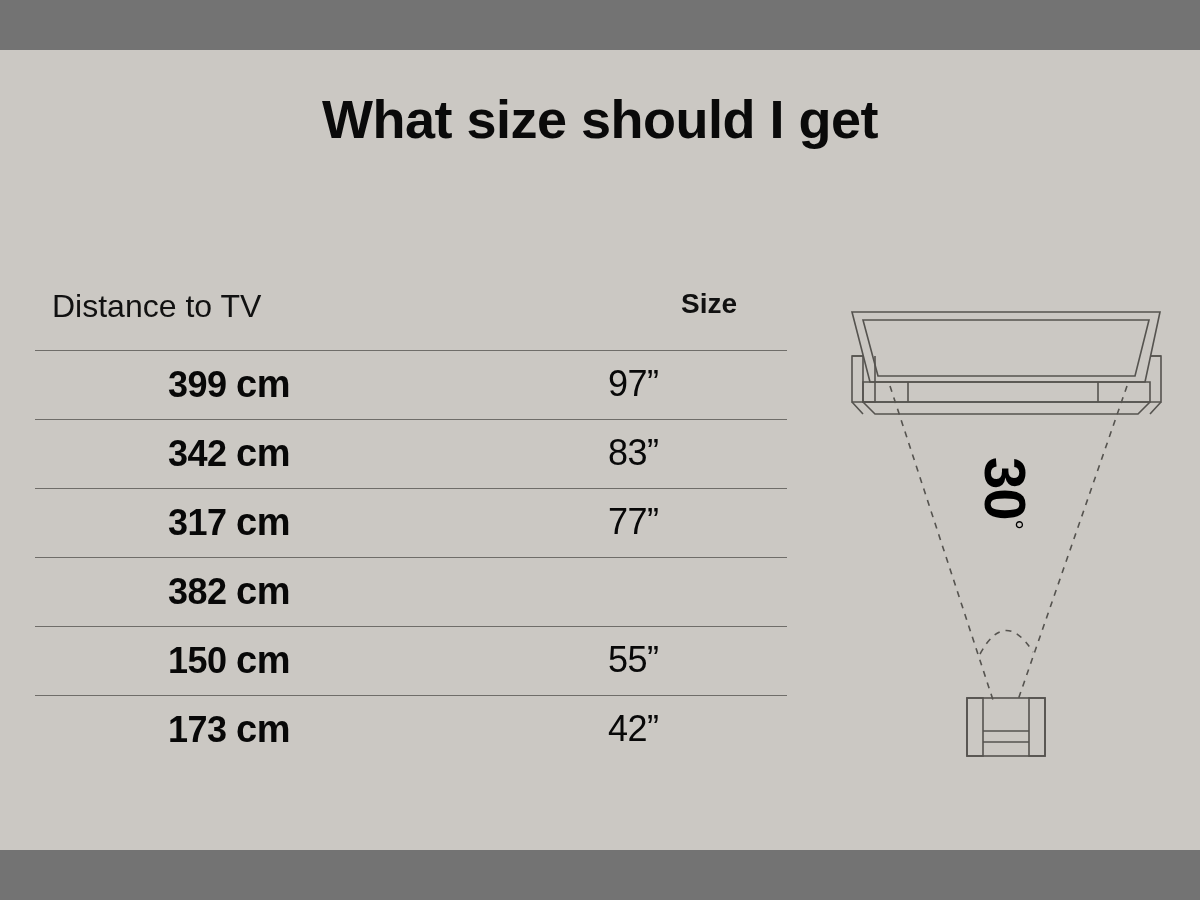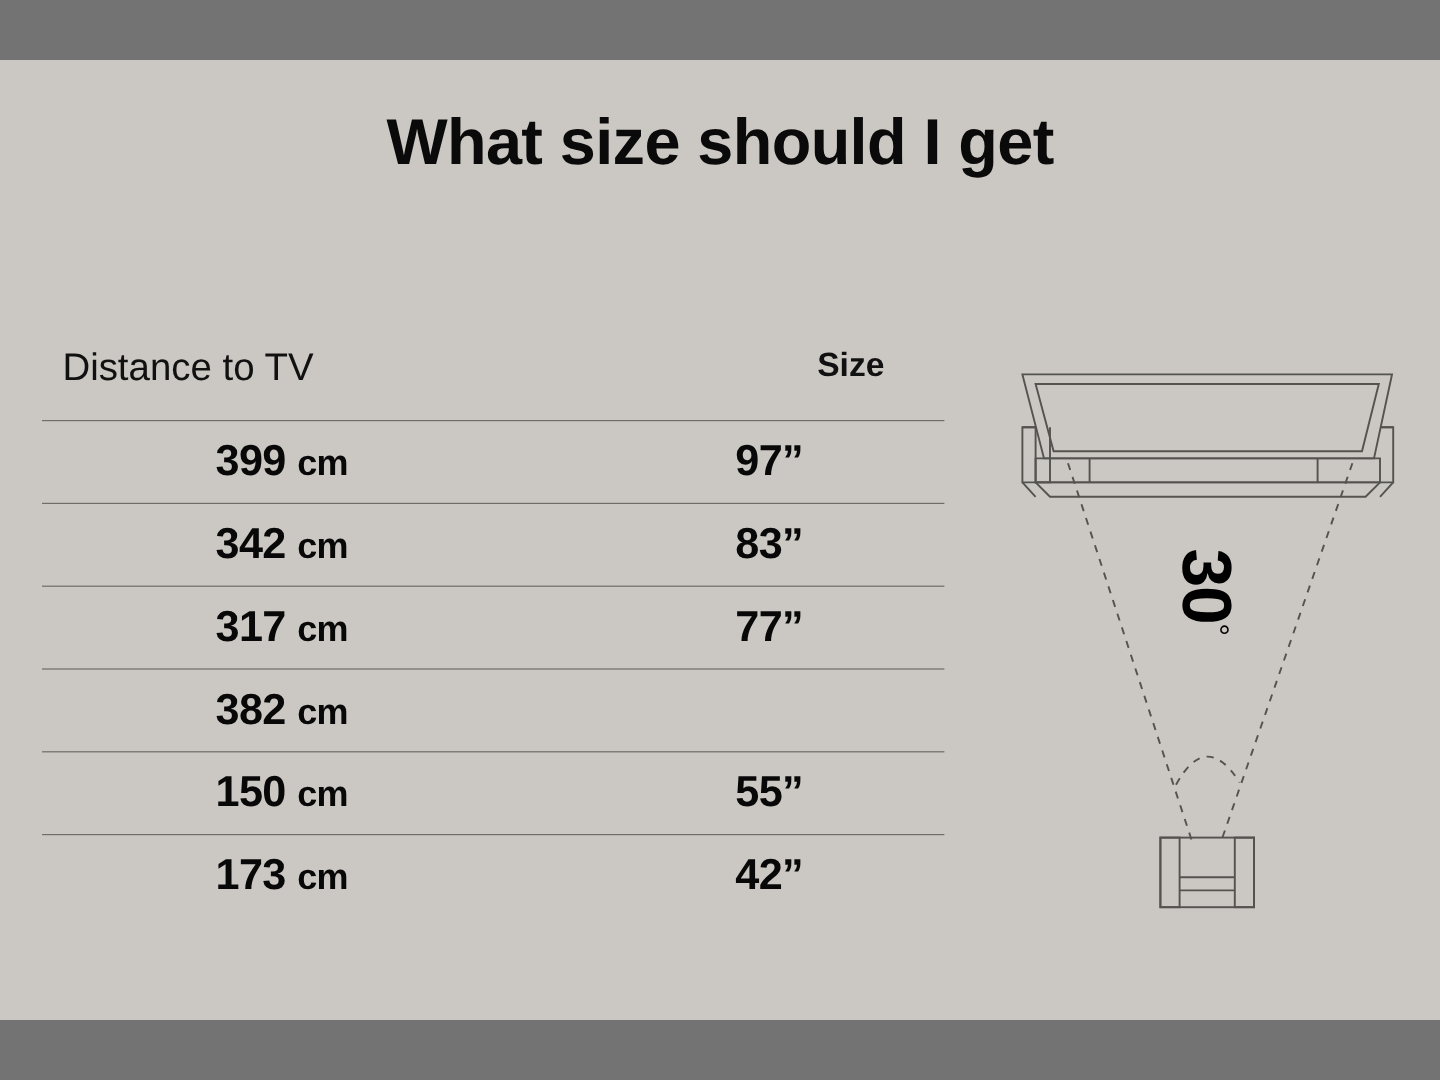--- a/index.html
+++ b/index.html
@@ -90,31 +90,31 @@
     top: 12px;
     width: 255px;
     text-align: right;
     font-size: 36px;
     font-weight: bold;
     color: #080808;
     white-space: nowrap;
     letter-spacing: -0.5px;
   }
   .cell-dist .unit {
-    font-size: 30px;
+    font-size: 38px;
     font-weight: bold;
   }
   .cell-size {
     position: absolute;
-    left: 536px;
+    left: 573px;
     top: 12px;
     width: 140px;
-    text-align: center;
+    text-align: left;
     font-size: 36px;
-    font-weight: bold;
+    font-weight: normal;
     color: #080808;
     white-space: nowrap;
     letter-spacing: -0.5px;
   }
 
   
   #diagram {
     position: absolute;
     left: 830px;
     top: 290px;

